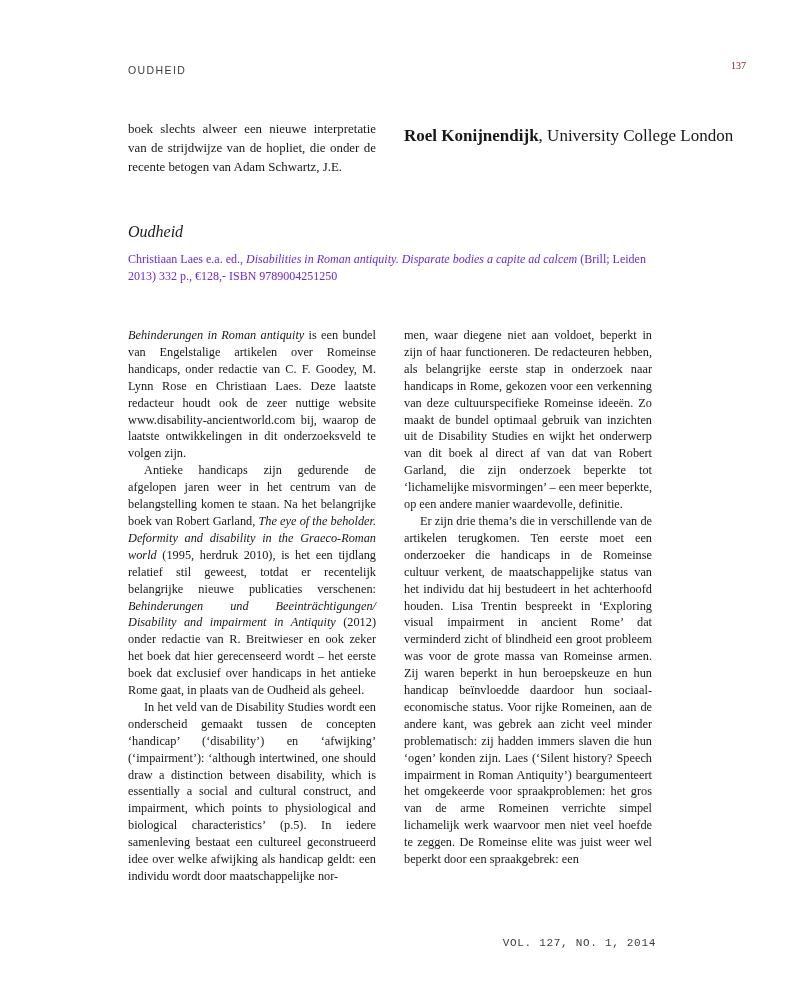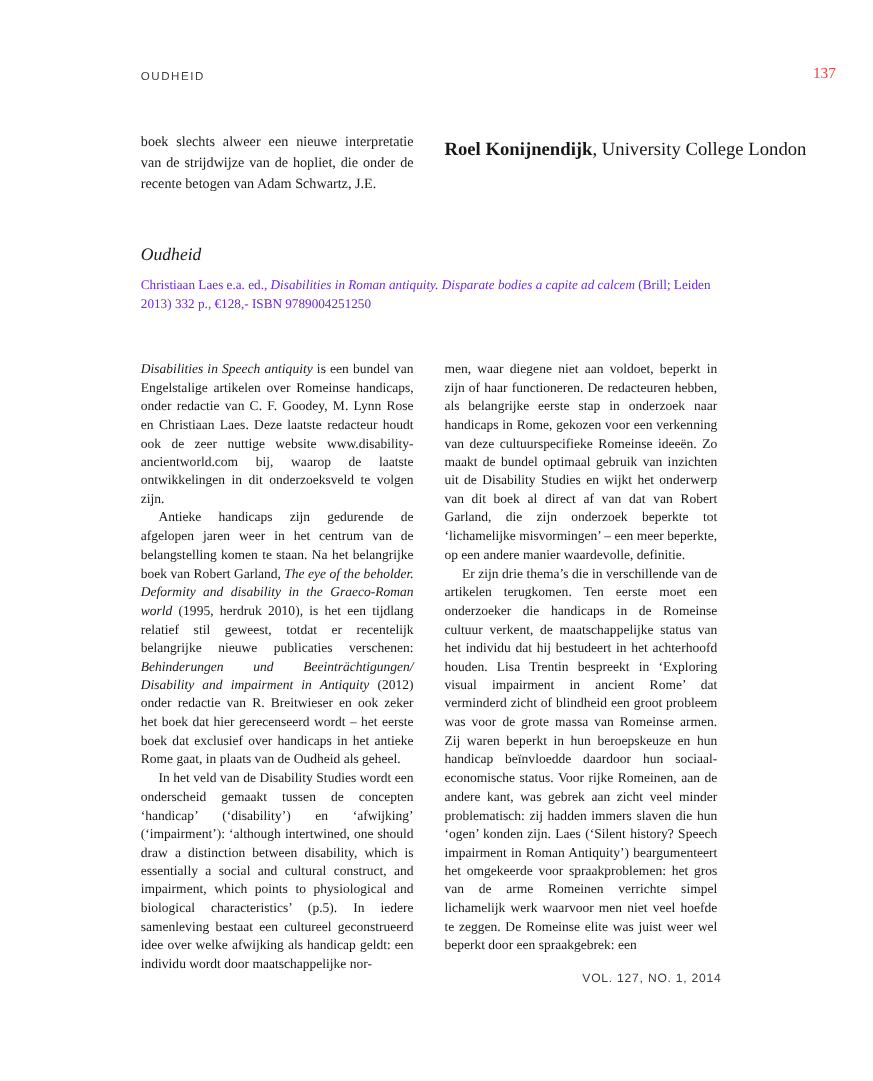--- a/index.html
+++ b/index.html
@@ -10,22 +10,22 @@
     color:#171717;
     font-family:"Liberation Serif", serif;
     overflow:hidden;
   }
   .running-header{
     position:absolute;left:128px;top:64px;
     font-family:"Liberation Sans", sans-serif;
     font-size:10.5px;letter-spacing:1.4px;color:#3c3c3c;
   }
   .page-number{
-    position:absolute;right:34px;top:60px;
-    font-size:14px;color:#ef4444;
+    position:absolute;right:48px;top:60px;
+    font-size:10px;color:#7f1d1d;
   }
   .cols{display:flex;gap:28px;}
   .col{width:248px;}
   .prev-review{position:absolute;left:128px;top:120px;width:530px;}
   .prev-review p{margin:0;font-size:12.9px;line-height:19.2px;text-align:justify;}
   .reviewer{margin-top:6px;font-size:17px;white-space:nowrap;}
   .section-heading{
     position:absolute;left:128px;top:223px;
     font-size:16px;font-style:italic;color:#1b1b1b;
   }
@@ -39,22 +39,22 @@
   }
   .body-cols{position:absolute;left:128px;top:327px;width:530px;}
   .body-cols .para{
     margin:0;font-size:12.3px;line-height:16.9px;
     text-align:justify;color:#171717;
   }
   .body-cols .para.indent{text-indent:16px;}
   .it{font-style:italic;}
   .bd{font-weight:bold;}
   .page-footer{
-    position:absolute;right:138px;top:884px;
-    font-family:Liberation Sans, sans-serif;
+    position:absolute;right:138px;top:937px;
+    font-family:Liberation Mono, monospace;
     font-size:11px;letter-spacing:0.7px;color:#3c3c3c;margin-left:28px;
   }
 </style>
 </head>
 <body>
 
 <div class="page">
 
   <div class="running-header">OUDHEID</div>
 
@@ -71,21 +71,21 @@
     </div>
   </div>
 
   <div class="section-heading">Oudheid</div>
 
   <div class="citation"><span>Christiaan Laes e.a. ed., </span><span class="it">Disabilities in Roman antiquity. Disparate bodies a capite ad calcem</span><span> (Brill; Leiden 2013) 332 p., €128,- ISBN 9789004251250</span></div>
 
 
   <div class="body-cols cols">
     <div class="col">
-        <p class="para"><span class="it">Disabilities in Speech antiquity</span><span> is een bundel van Engelstalige artikelen over Romeinse handicaps, onder redactie van C. F. Goodey, M. Lynn Rose en Christiaan Laes. Deze laatste redacteur houdt ook de zeer nuttige website www.disability-ancientworld.com bij, waarop de laatste ontwikkelingen in dit onderzoeksveld te volgen zijn.</span></p>
+        <p class="para"><span class="it">Behinderungen in Roman antiquity</span><span> is een bundel van Engelstalige artikelen over Romeinse handicaps, onder redactie van C. F. Goodey, M. Lynn Rose en Christiaan Laes. Deze laatste redacteur houdt ook de zeer nuttige website www.disability-ancientworld.com bij, waarop de laatste ontwikkelingen in dit onderzoeksveld te volgen zijn.</span></p>
         <p class="para indent"><span>Antieke handicaps zijn gedurende de afgelopen jaren weer in het centrum van de belangstelling komen te staan. Na het belangrijke boek van Robert Garland, </span><span class="it">The eye of the beholder. Deformity and disability in the Graeco-Roman world</span><span> (1995, herdruk 2010), is het een tijdlang relatief stil geweest, totdat er recentelijk belangrijke nieuwe publicaties verschenen: </span><span class="it">Behinderungen und Beeinträchtigungen/ Disability and impairment in Antiquity</span><span> (2012) onder redactie van R. Breitwieser en ook zeker het boek dat hier gerecenseerd wordt – het eerste boek dat exclusief over handicaps in het antieke Rome gaat, in plaats van de Oudheid als geheel.</span></p>
         <p class="para indent"><span>In het veld van de Disability Studies wordt een onderscheid gemaakt tussen de concepten ‘handicap’ (‘disability’) en ‘afwijking’ (‘impairment’): ‘although intertwined, one should draw a distinction between disability, which is essentially a social and cultural construct, and impairment, which points to physiological and biological characteristics’ (p.5). In iedere samenleving bestaat een cultureel geconstrueerd idee over welke afwijking als handicap geldt: een individu wordt door maatschappelijke nor-</span></p>
       </div>
     <div class="col">
         <p class="para"><span>men, waar diegene niet aan voldoet, beperkt in zijn of haar functioneren. De redacteuren hebben, als belangrijke eerste stap in onderzoek naar handicaps in Rome, gekozen voor een verkenning van deze cultuurspecifieke Romeinse ideeën. Zo maakt de bundel optimaal gebruik van inzichten uit de Disability Studies en wijkt het onderwerp van dit boek al direct af van dat van Robert Garland, die zijn onderzoek beperkte tot ‘lichamelijke misvormingen’ – een meer beperkte, op een andere manier waardevolle, definitie.</span></p>
         <p class="para indent"><span>Er zijn drie thema’s die in verschillende van de artikelen terugkomen. Ten eerste moet een onderzoeker die handicaps in de Romeinse cultuur verkent, de maatschappelijke status van het individu dat hij bestudeert in het achterhoofd houden. Lisa Trentin bespreekt in ‘Exploring visual impairment in ancient Rome’ dat verminderd zicht of blindheid een groot probleem was voor de grote massa van Romeinse armen. Zij waren beperkt in hun beroepskeuze en hun handicap beïnvloedde daardoor hun sociaal-economische status. Voor rijke Romeinen, aan de andere kant, was gebrek aan zicht veel minder problematisch: zij hadden immers slaven die hun ‘ogen’ konden zijn. Laes (‘Silent history? Speech impairment in Roman Antiquity’) beargumenteert het omgekeerde voor spraakproblemen: het gros van de arme Romeinen verrichte simpel lichamelijk werk waarvoor men niet veel hoefde te zeggen. De Romeinse elite was juist weer wel beperkt door een spraakgebrek: een</span></p>
       </div>
   </div>
 
   <div class="page-footer">VOL. 127, NO. 1, 2014</div>

